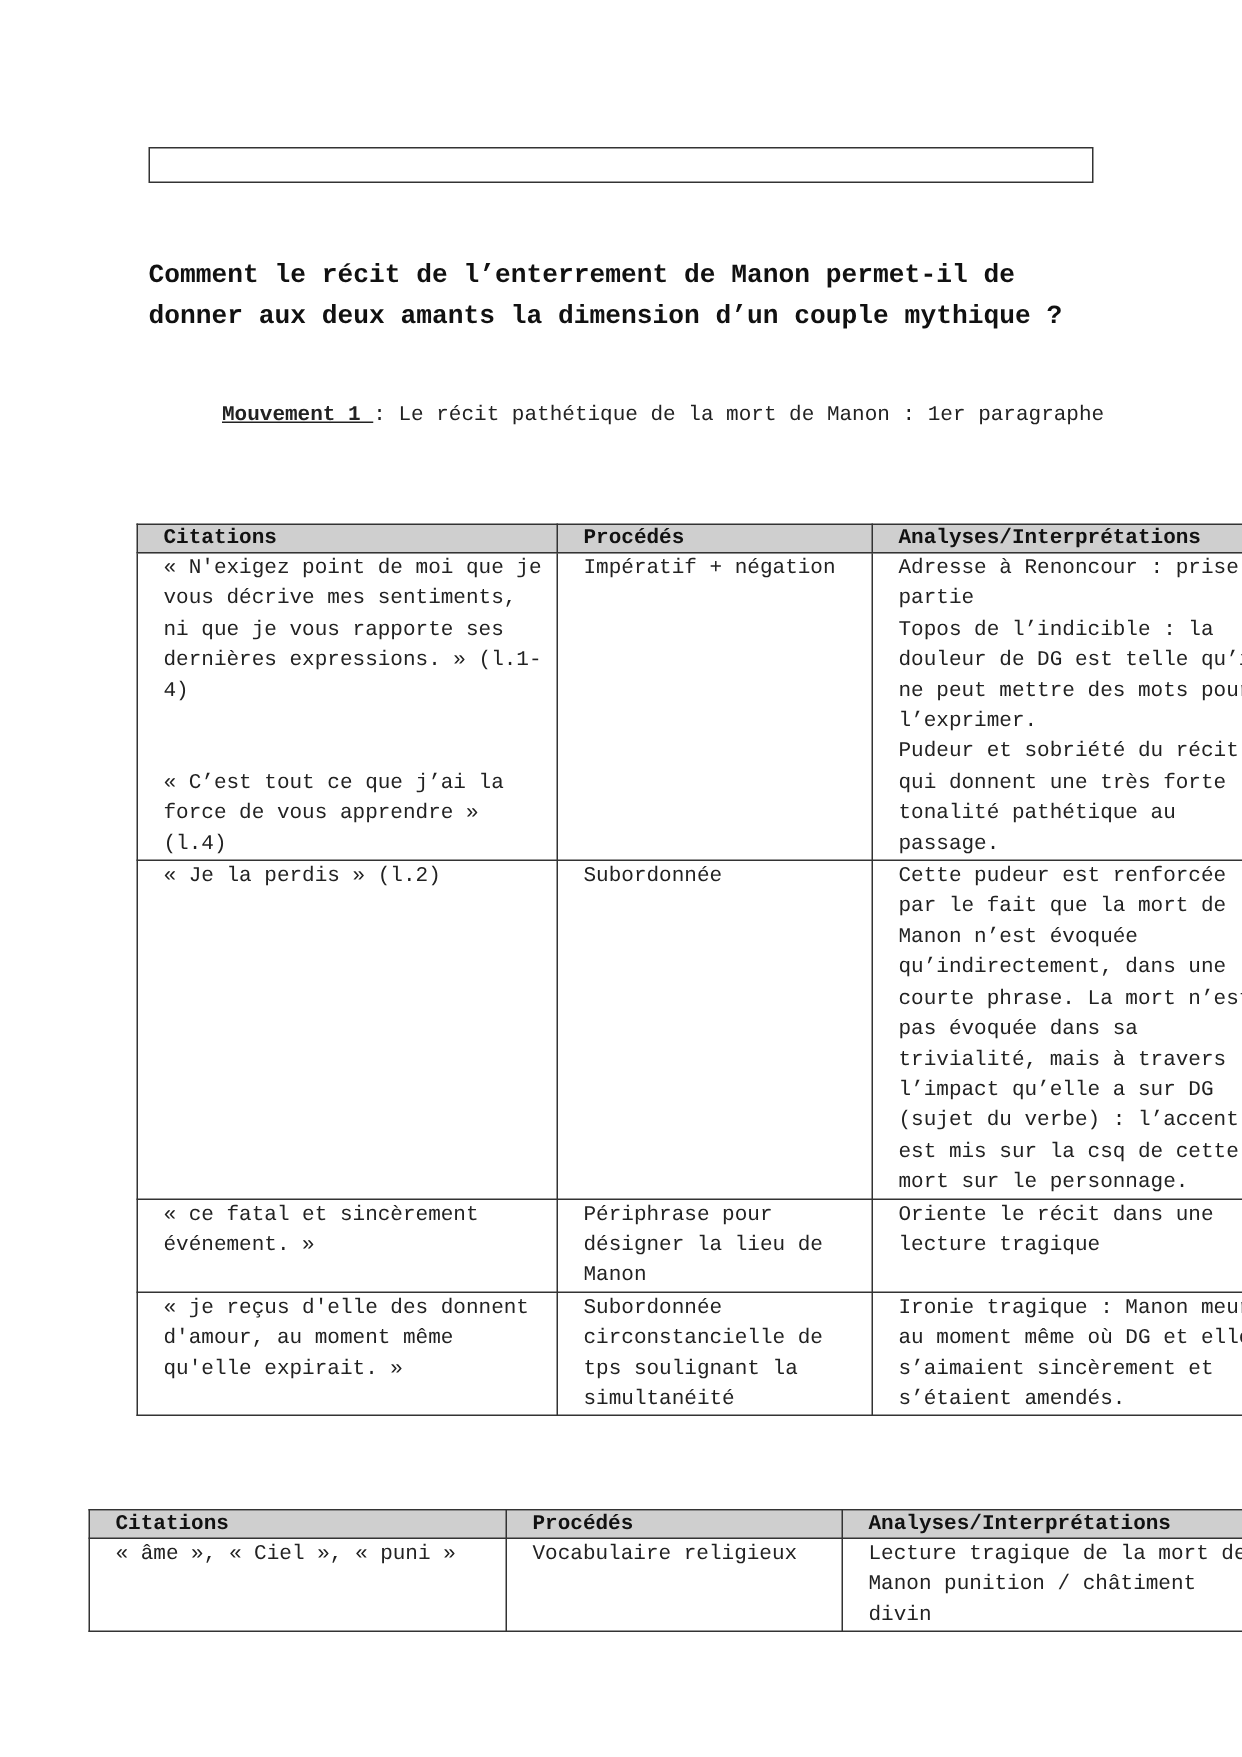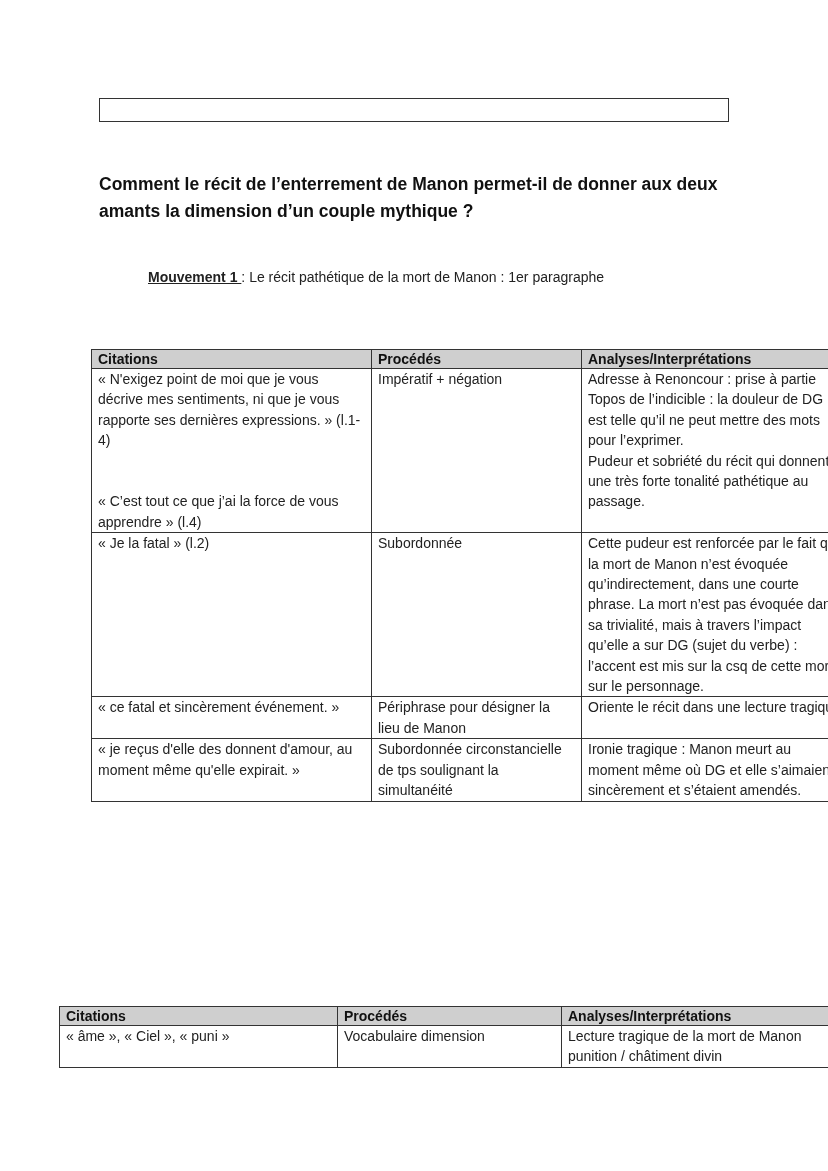--- a/index.html
+++ b/index.html
@@ -1,41 +1,41 @@
 <!DOCTYPE html>
 <html><head>
 <meta charset="utf-8">
 <style>
   html, body { margin: 0; padding: 0; }
   body {
     width: 828px; height: 1171px; overflow: hidden; background: #ffffff;
     font-family: "Liberation Sans", sans-serif; color: #1a1a1a; position: relative;
   }
-  .page { position: absolute; left: 0; top: 0; width: 828px; height: 851px; }
+  .page { position: absolute; left: 0; top: 0; width: 828px; height: 851px; font-family: Liberation Mono, monospace; }
   .empty-box {
     position: absolute; left: 99px; top: 98px; width: 630px; height: 24px;
     border: 1.5px solid #333; box-sizing: border-box;
   }
   .question {
     position: absolute; left: 99px; top: 171px; width: 640px;
     font-size: 17.5px; font-weight: bold; line-height: 27px; color: #111;
   }
   .mvt-heading {
     position: absolute; font-size: 14px; line-height: 20px; color: #222;
   }
   .mvt-heading .label { font-weight: bold; text-decoration: underline; text-align: center; }
   .mvt1 { left: 148px; top: 267px; }
   .mvt2 { left: 99px; top: 944px; width: 640px; }
   table.grid {
     position: absolute; border-collapse: collapse; table-layout: fixed;
     font-size: 14px; line-height: 20.4px; color: #222;
   }
   table.grid td, table.grid th {
     border: 1.3px solid #333; vertical-align: top; text-align: left;
-    padding: 0 6px 0 6px;
+    padding: 0 6px 0 17px;
   }
   table.grid th { background: #cfcfcf; font-weight: bold; color: #111; line-height: 18px; }
   .t1 { left: 91px; top: 349px; width: 760px; }
   .t1 col.c1 { width: 280px; } .t1 col.c2 { width: 210px; } .t1 col.c3 { width: 270px; }
   .t2 { left: 59px; top: 1006px; width: 790px; }
   .t2 col.c1 { width: 278px; } .t2 col.c2 { width: 224px; } .t2 col.c3 { width: 288px; }
   .gap { display: block; height: 40.8px; }
   .bilan {
     position: absolute; left: 99px; top: 844px; width: 640px;
     font-size: 14px; line-height: 20.4px; color: #222;
@@ -77,21 +77,21 @@
             <span>« C’est tout ce que j’ai la force de vous apprendre » (l.4)</span>
           </td>
           <td>Impératif + négation</td>
           <td>
             <div>Adresse à Renoncour : prise à partie</div>
             <div>Topos de l’indicible : la douleur de DG est telle qu’il ne peut mettre des mots pour l’exprimer.</div>
             <div>Pudeur et sobriété du récit qui donnent une très forte tonalité pathétique au passage.</div>
           </td>
         </tr>
         <tr>
-          <td>« Je la fatal » (l.2)</td>
+          <td>« Je la perdis » (l.2)</td>
           <td>Subordonnée</td>
           <td>Cette pudeur est renforcée par le fait que la mort de Manon n’est évoquée qu’indirectement, dans une courte phrase. La mort n’est pas évoquée dans sa trivialité, mais à travers l’impact qu’elle a sur DG (sujet du verbe) : l’accent est mis sur la csq de cette mort sur le personnage.</td>
         </tr>
         <tr>
           <td>« ce fatal et sincèrement événement. »</td>
           <td>Périphrase pour désigner la lieu de Manon</td>
           <td>Oriente le récit dans une lecture tragique</td>
         </tr>
         <tr>
           <td>« je reçus d'elle des donnent d'amour, au moment même qu'elle expirait. »</td>
@@ -112,19 +112,19 @@
       <thead>
         <tr>
           <th>Citations</th>
           <th>Procédés</th>
           <th>Analyses/Interprétations</th>
         </tr>
       </thead>
       <tbody>
         <tr>
           <td>« âme », « Ciel », « puni »</td>
-          <td>Vocabulaire dimension</td>
+          <td>Vocabulaire religieux</td>
           <td>Lecture tragique de la mort de Manon punition / châtiment divin</td>
         </tr>
       </tbody>
     </table>
   </div>
 </div>
 
 </body></html>

